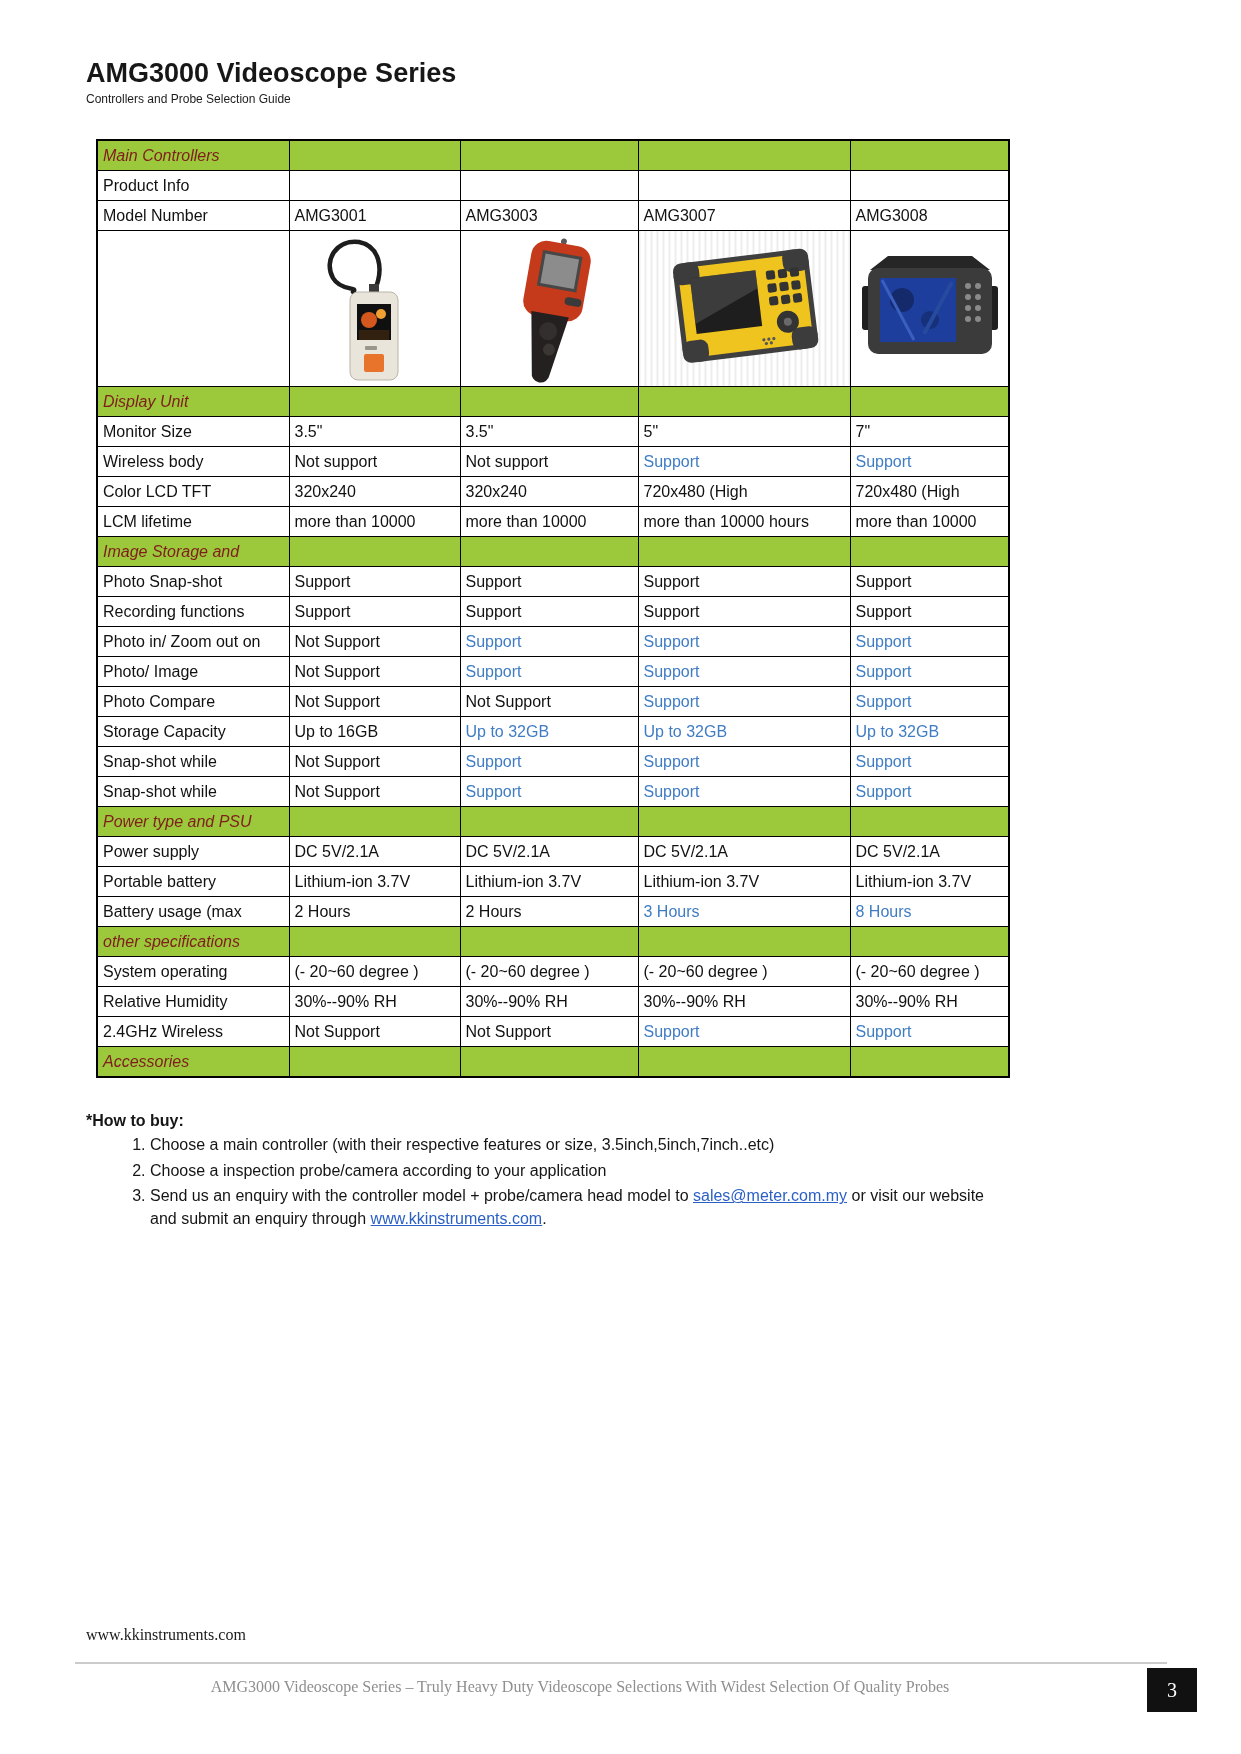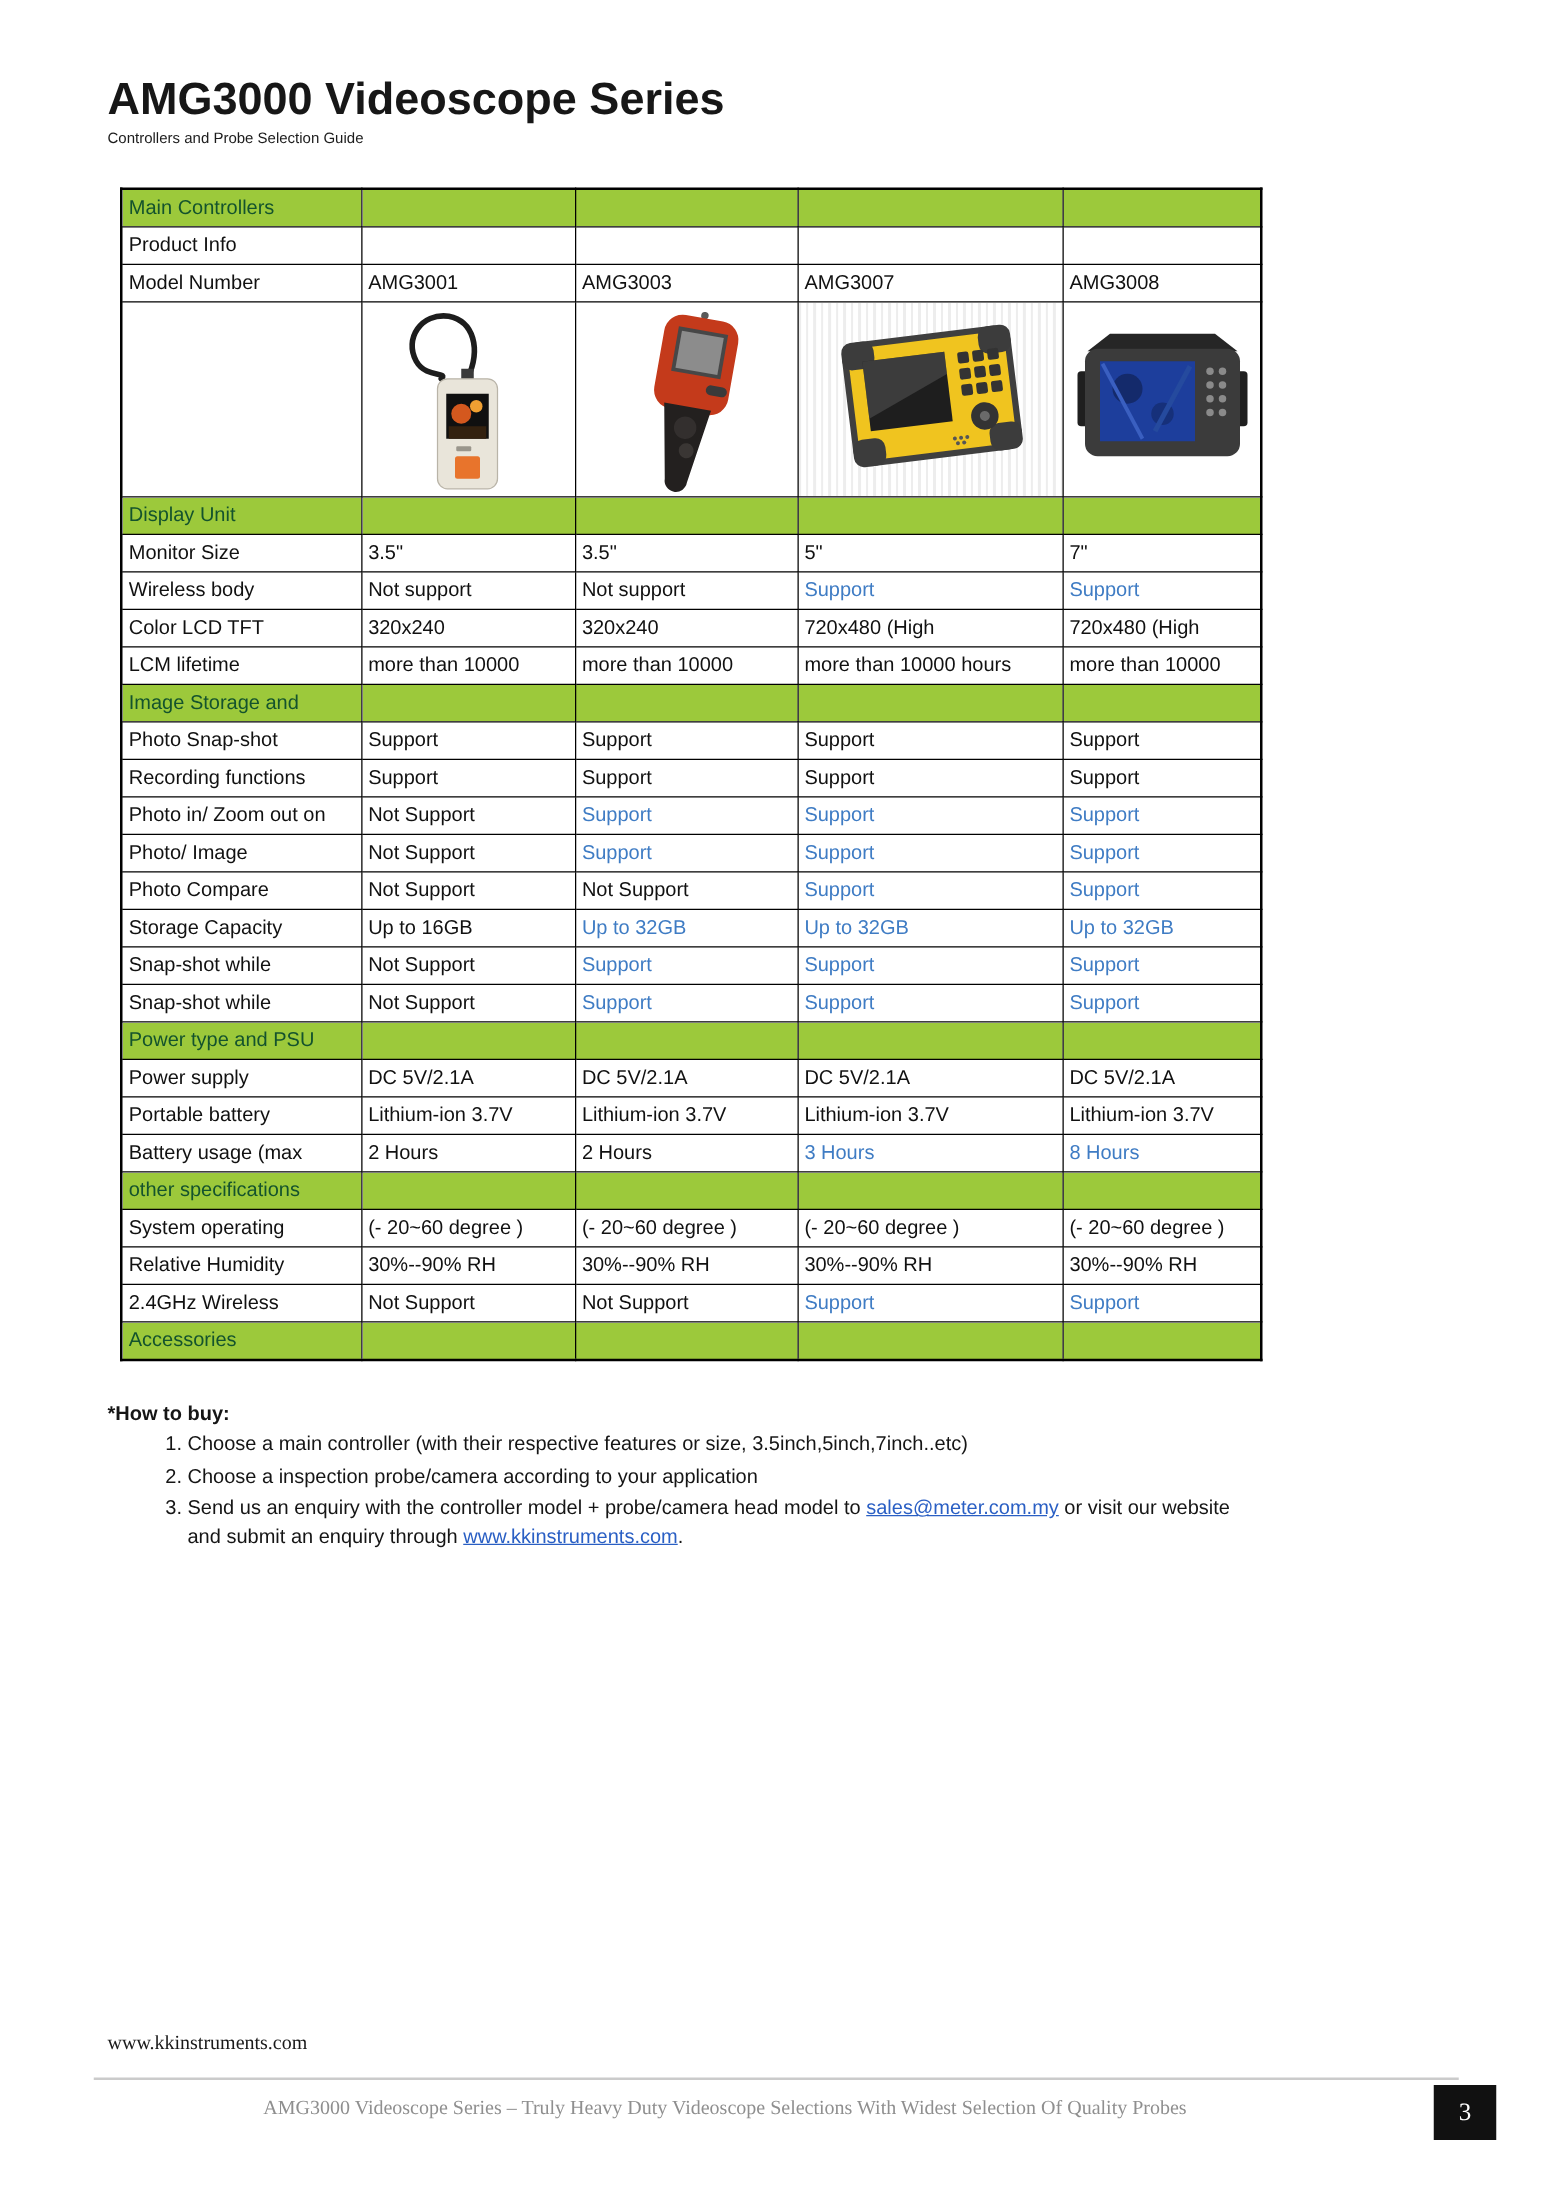--- a/index.html
+++ b/index.html
@@ -3,32 +3,32 @@
 <meta charset="utf-8">
 <style>
   html,body{margin:0;padding:0;}
   body{
     width:1241px;height:1754px;background:#ffffff;position:relative;
     font-family:"Liberation Sans", sans-serif;color:#111;
     -webkit-font-smoothing:antialiased;
   }
   .page{position:absolute;inset:0;overflow:hidden;}
 
-  .doc-title{font-size:36px;font-weight:bold;margin:58px 0 3px 86px;color:#171717;}
+  .doc-title{font-size:27px;font-weight:bold;margin:58px 0 3px 86px;color:#171717;}
   .doc-subtitle{font-size:12px;margin-left:86px;color:#1c1c1c;}
 
   table.spec-table{
     border-collapse:collapse;table-layout:fixed;width:912px;
     margin:33px 0 0 96px;border:2px solid #000;
   }
   table.spec-table td{
     border:1px solid #000;font-size:16px;height:27px;line-height:27px;
     padding:1px 5px;white-space:nowrap;overflow:hidden;vertical-align:middle;
   }
-  td.section{background:var(--green,#9cc93b);color:#14532d;}
+  td.section{background:var(--green,#9cc93b);color:#7f1d1d;font-style:italic;}
   tr.images-row td{height:153px;padding:1px;}
   .img-cell svg{display:block;margin:0 auto;}
   td.striped{background:repeating-linear-gradient(90deg,#ededed 0 2px,#ffffff 2px 6px);}
   td.blue{color:var(--blue,#3f7cc4);}
 
   .notes{margin:34px 0 0 86px;font-size:16px;max-width:900px;color:#151515;}
   .notes .bold-line{font-weight:bold;margin:3px 0;}
   ol.buy-list{margin:4px 0 0 0;padding-left:64px;max-width:860px;}
   ol.buy-list li{margin:3px 0;line-height:1.42;}
   a.doc-link{color:var(--link,#2a5fc4);text-decoration:underline;cursor:pointer;}

